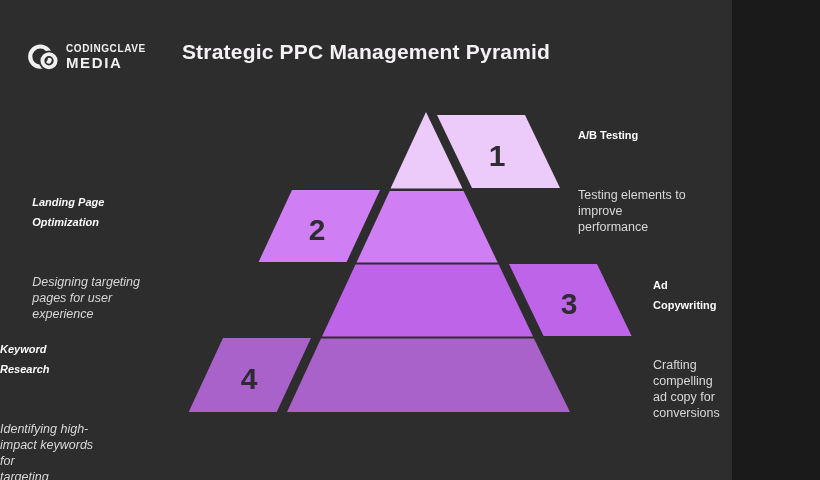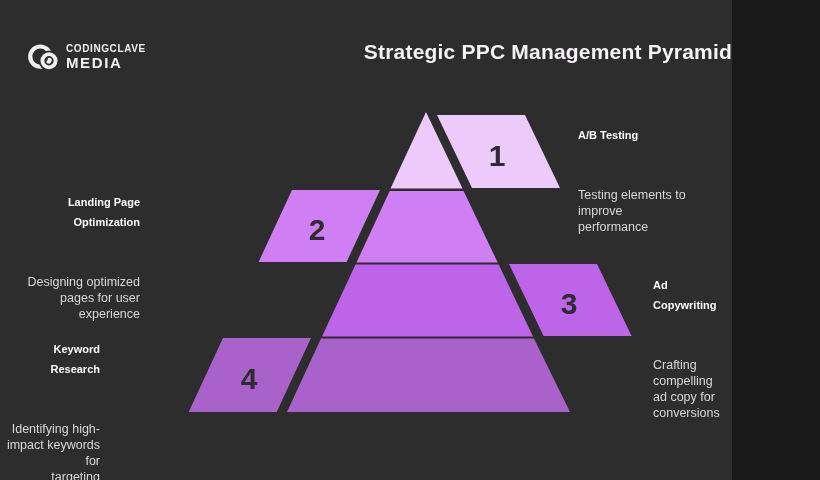--- a/index.html
+++ b/index.html
@@ -19,33 +19,33 @@
     display:flex;align-items:center;gap:6px;
     color:#f0f0f0;
   }
   .logo-icon{width:33px;height:33px;display:block;}
   .logo-text{display:flex;flex-direction:column;line-height:1.05;}
   .logo-line1{font-size:10px;font-weight:700;letter-spacing:0.6px;}
   .logo-line2{font-size:15px;font-weight:700;letter-spacing:1.6px;}
   
   .title{
     position:absolute;left:0;right:0;top:40px;
-    text-align:right;
+    text-align:center;
     font-size:21px;font-weight:700;color:#f4f2f4;
     letter-spacing:0.2px;
   }
   
   .pyramid-svg{position:absolute;left:0;top:0;}
   .tab-digit{
     font-family:"Liberation Sans", sans-serif;
     font-size:30px;font-weight:700;
   }
   
   .tier-block{position:absolute;white-space:pre-line;}
-  .tier-block.align-right{text-align:right;}
+  .tier-block.align-right{font-style:italic;}
   .tier-heading{
     font-size:11px;font-weight:700;color:#fafafa;
     line-height:20px;white-space:pre-line;
   }
   .tier-desc{
     margin-top:24px;
     font-size:12.5px;font-weight:400;color:#d8d8d8;
     line-height:16px;white-space:pre-line;
   }
   .block-1{left:578px;top:107px;}
@@ -93,21 +93,21 @@
   <div class="tier-block block-1">
     <div class="tier-heading">A/B Testing</div>
     <div class="tier-desc">Testing elements to
 improve
 performance</div>
   </div>
 
   <div class="tier-block block-2 align-right">
     <div class="tier-heading">Landing Page
 Optimization</div>
-    <div class="tier-desc">Designing optimized
+    <div class="tier-desc">Designing targeting
 pages for user
 experience</div>
   </div>
 
   <div class="tier-block block-3">
     <div class="tier-heading">Ad Copywriting</div>
     <div class="tier-desc">Crafting compelling
 ad copy for
 conversions</div>
   </div>

